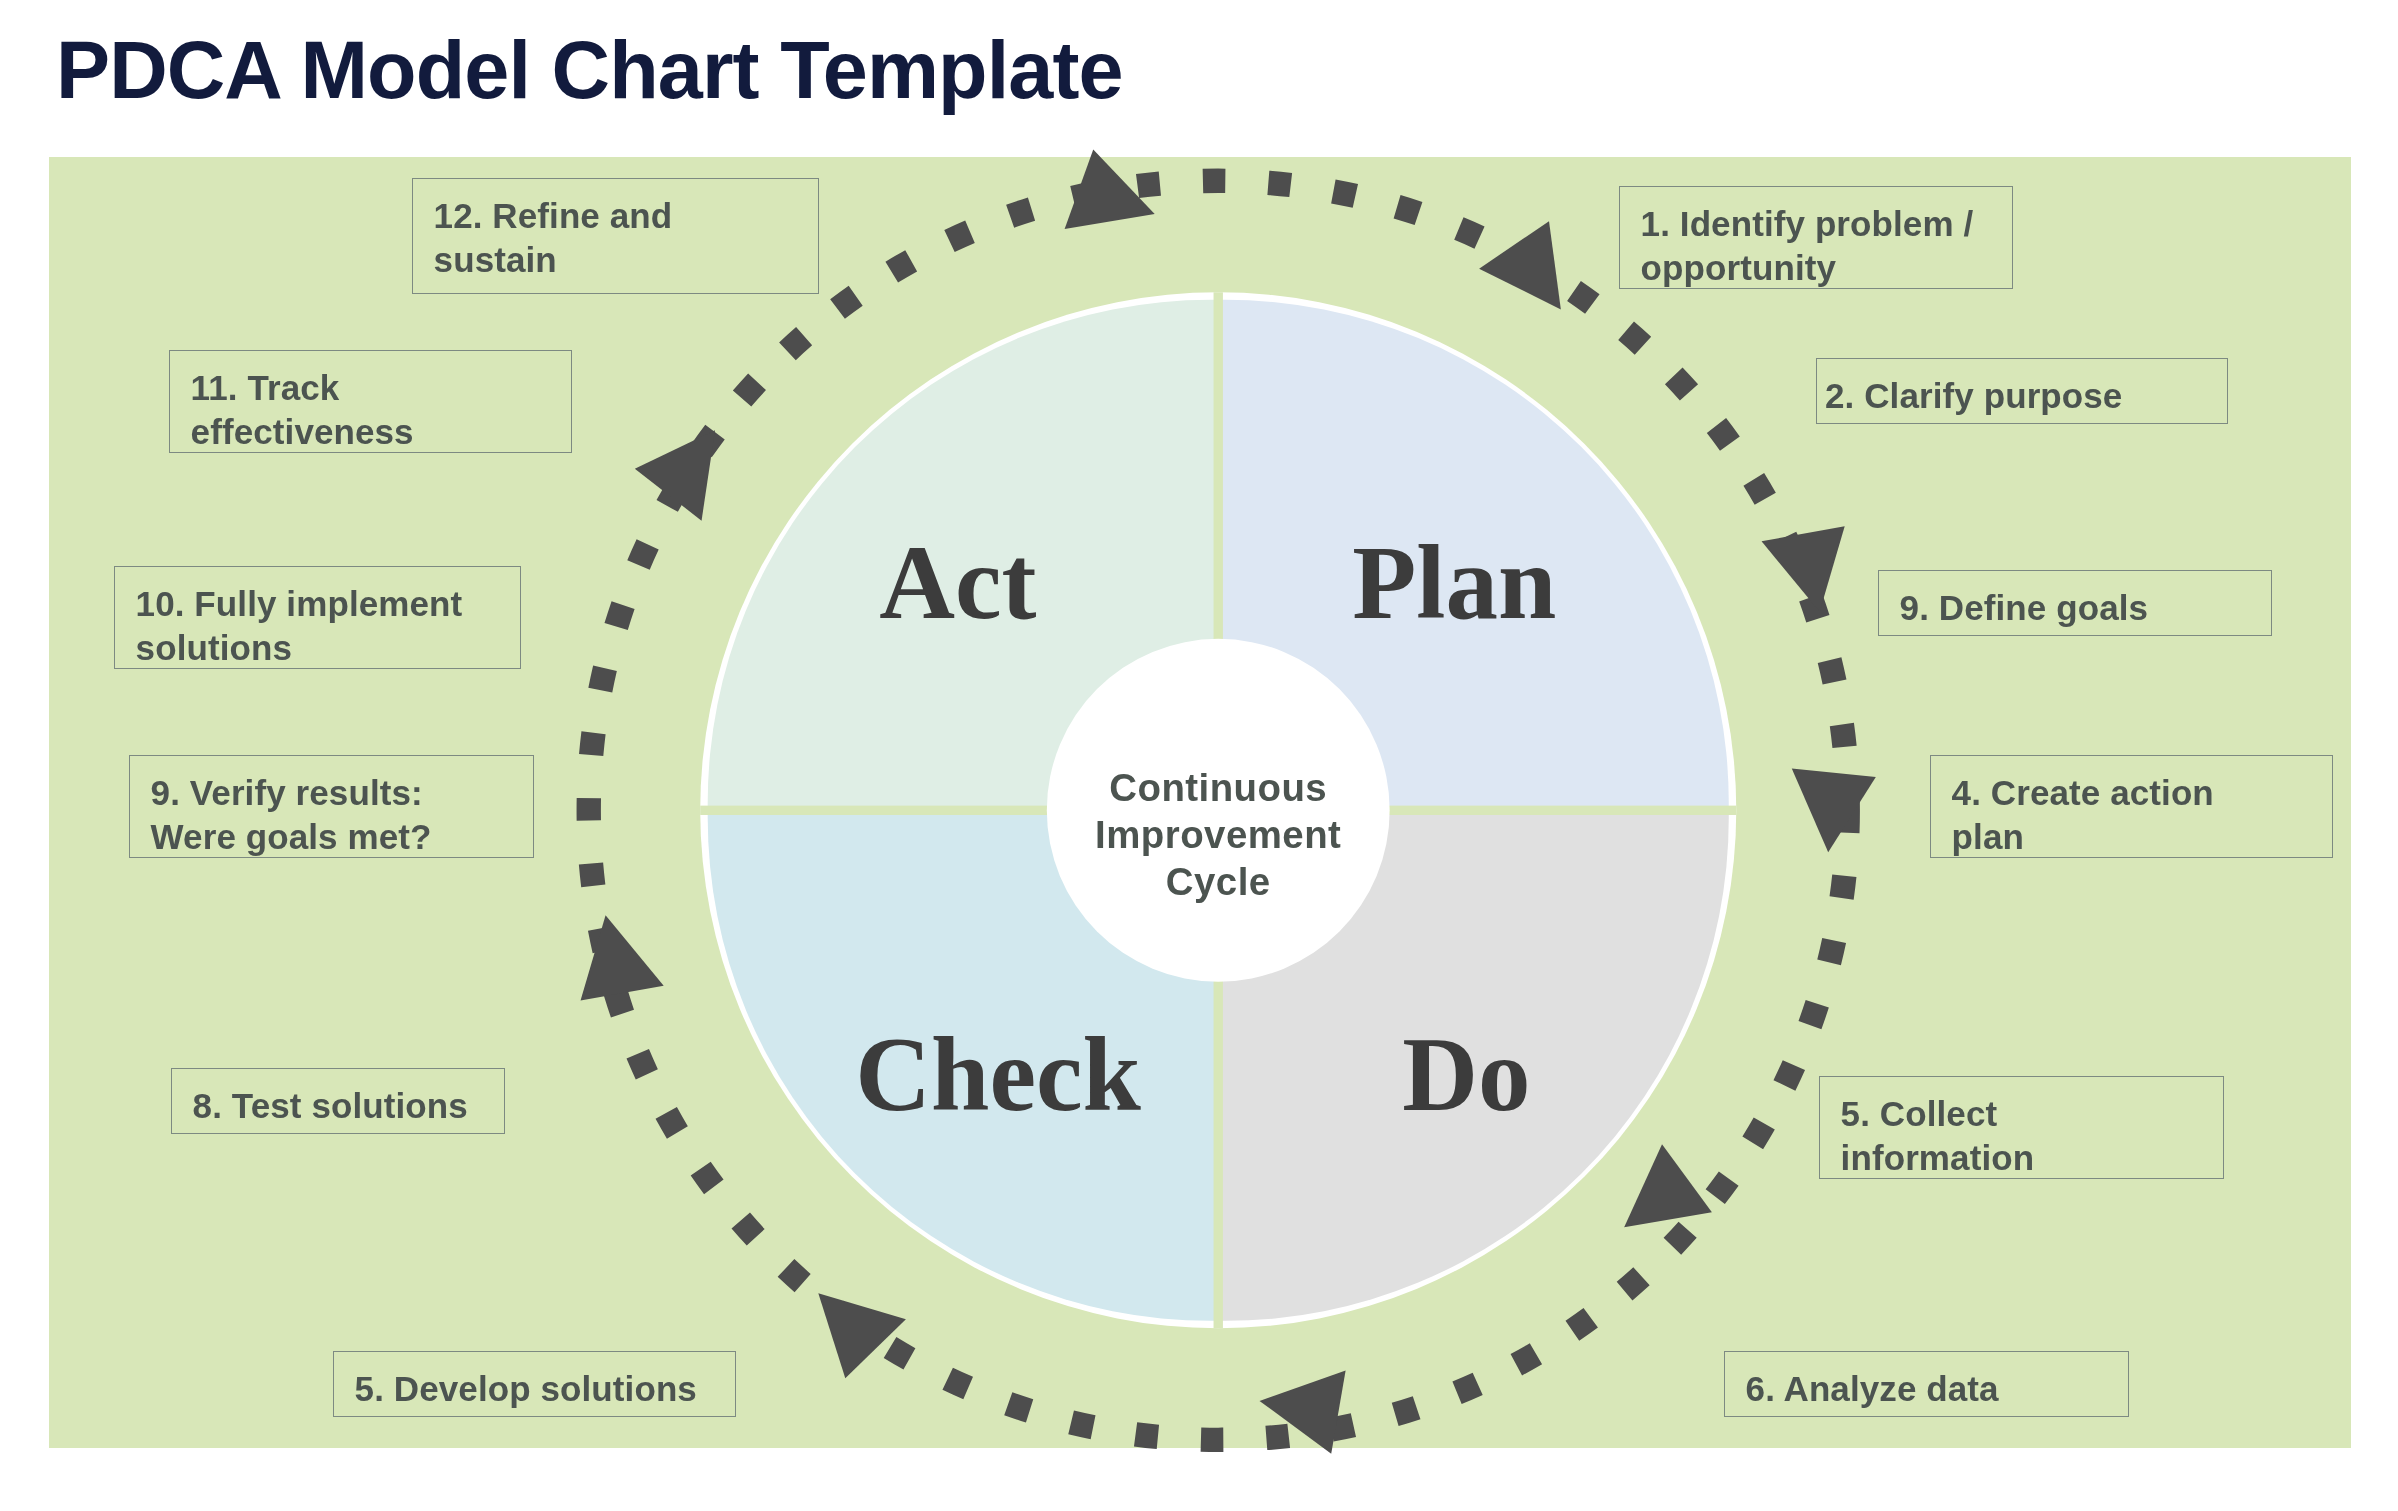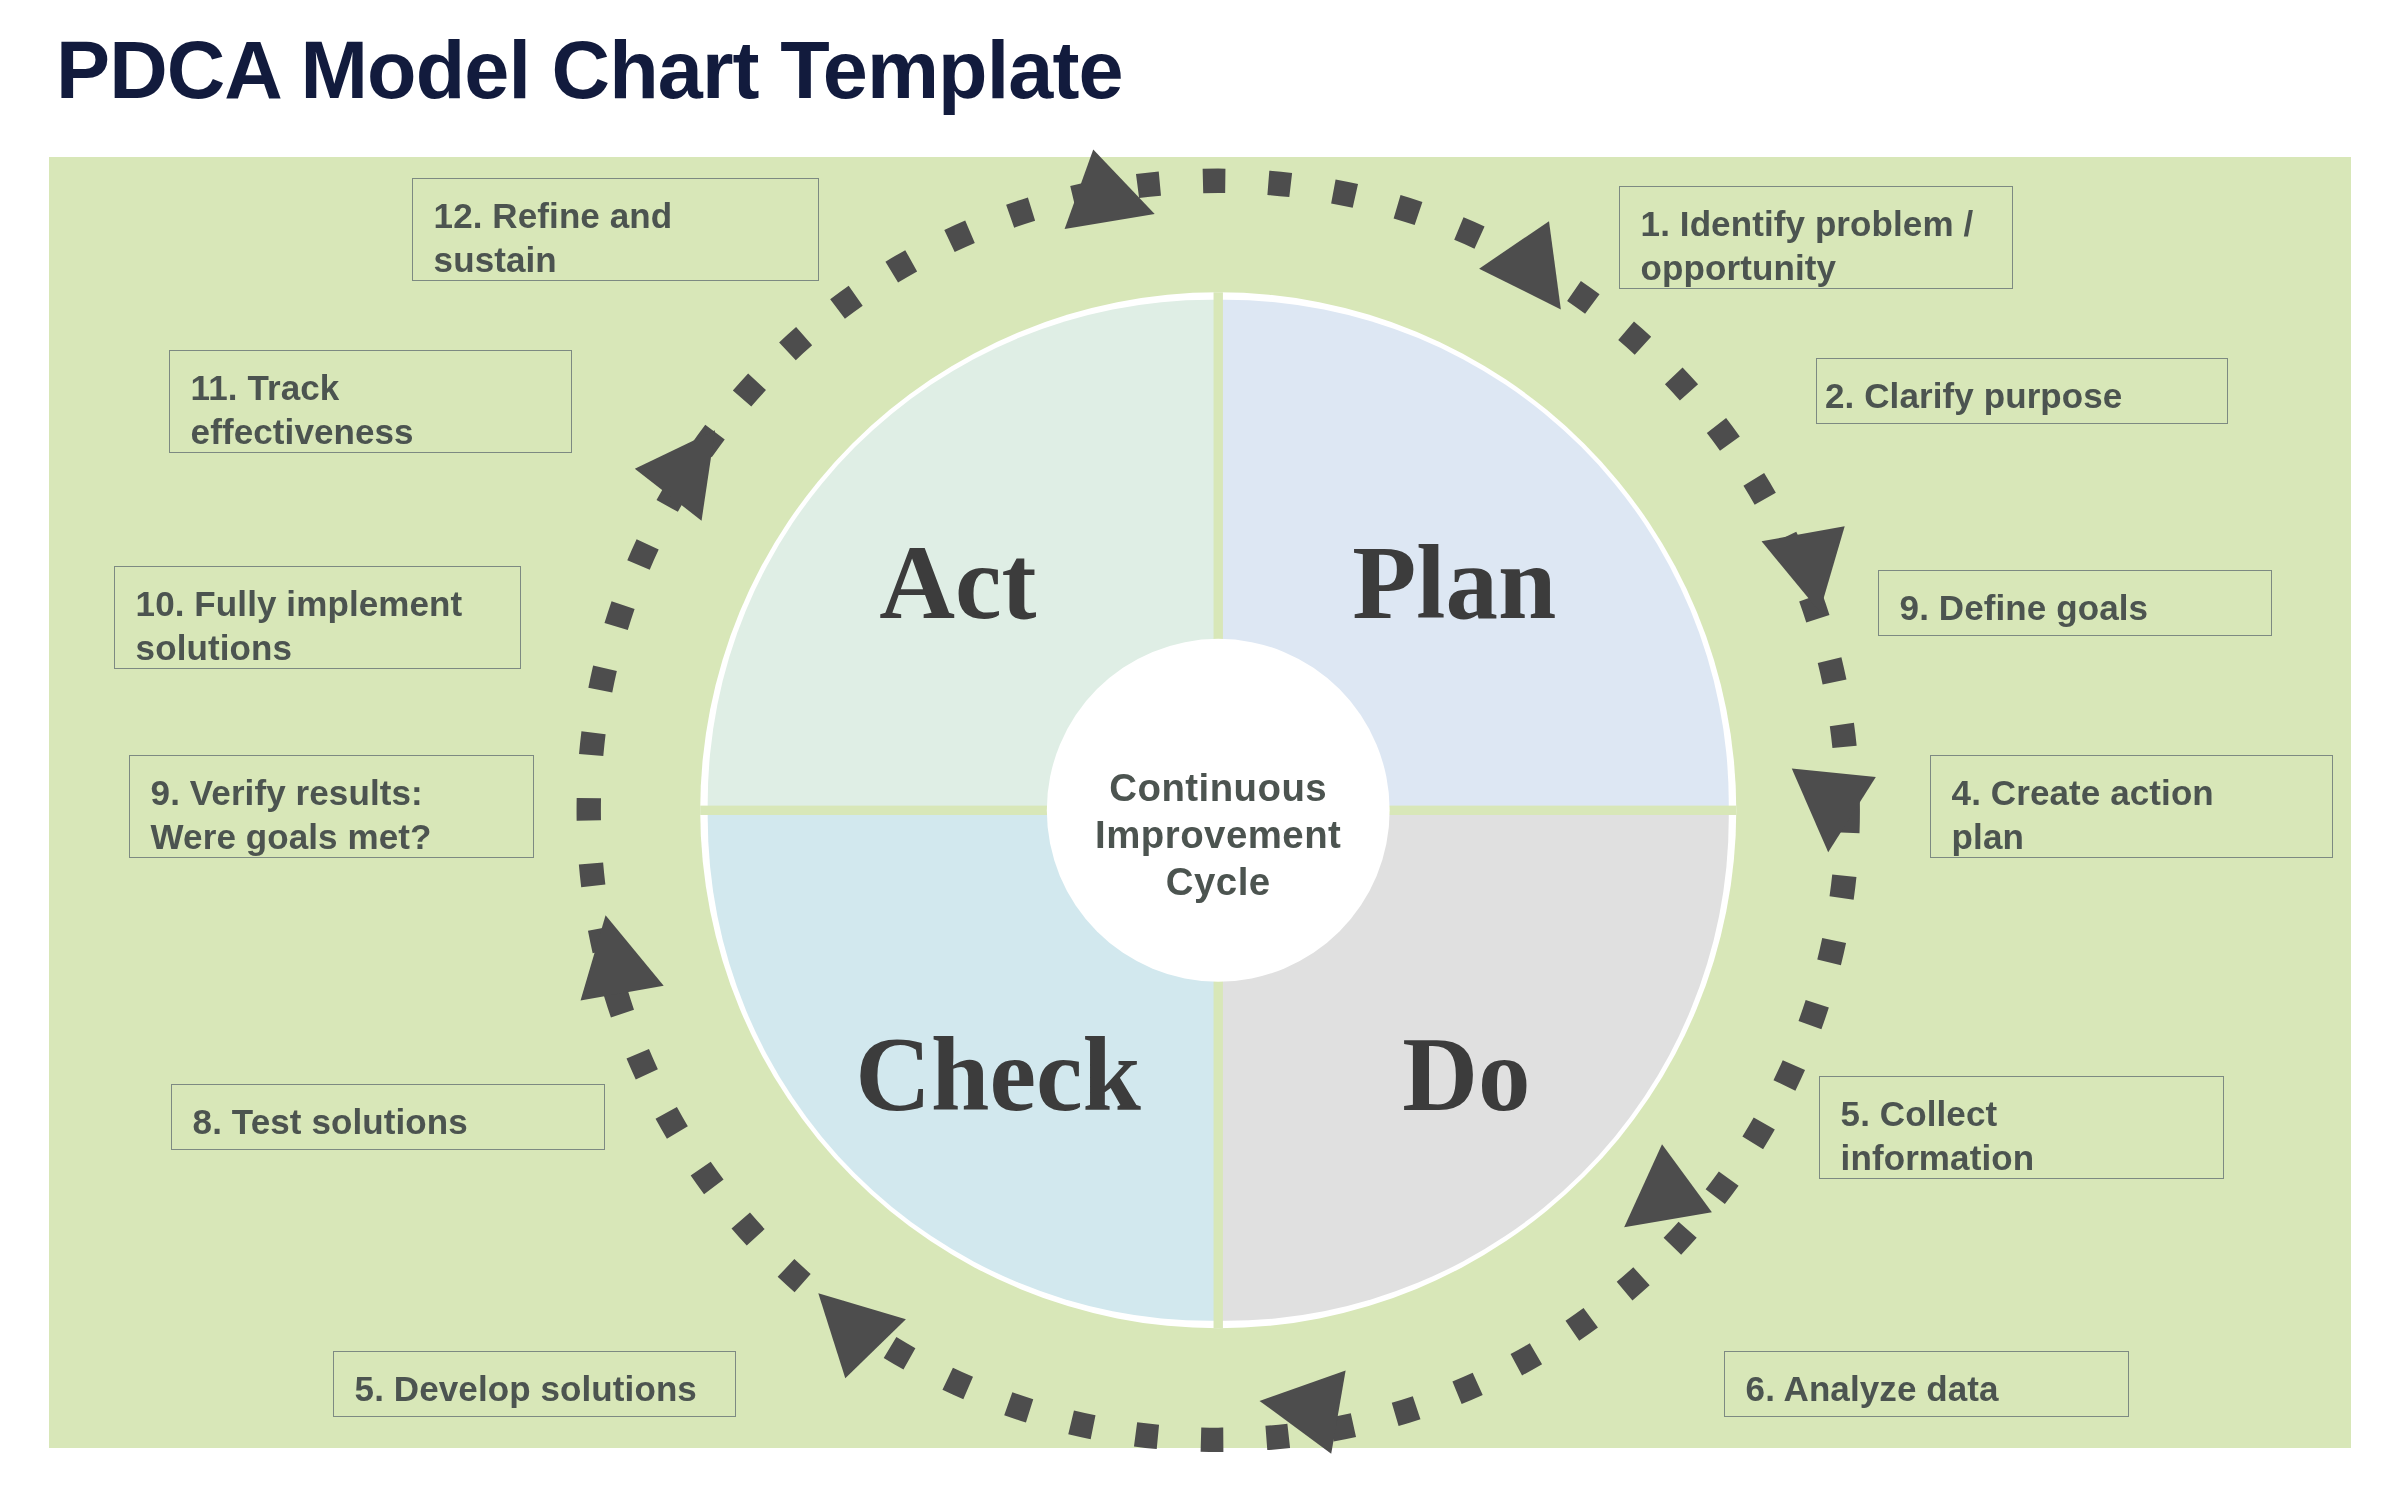--- a/index.html
+++ b/index.html
@@ -148,22 +148,22 @@
 <div class="step-box" style="left:1878px; top:570px; width:394px; height:66px;">9. Define goals</div>
 
 <div class="step-box" style="left:1930px; top:755px; width:403px; height:103px;">4. Create action<br>plan</div>
 
 <div class="step-box" style="left:1819px; top:1076px; width:405px; height:103px;">5. Collect<br>information</div>
 
 <div class="step-box" style="left:1724px; top:1351px; width:405px; height:66px;">6. Analyze data</div>
 
 <div class="step-box" style="left:333px; top:1351px; width:403px; height:66px;">5. Develop solutions</div>
 
-<div class="step-box" style="left:171px; top:1068px; width:434px; height:66px;margin-top:16px;">8. Test solutions</div>
+<div class="step-box" style="left:171px; top:1068px; width:334px; height:66px;">8. Test solutions</div>
 
 <div class="step-box" style="left:129px; top:755px; width:405px; height:103px;">9. Verify results:<br>Were goals met?</div>
 
 <div class="step-box" style="left:114px; top:566px; width:407px; height:103px;">10. Fully implement<br>solutions</div>
 
 <div class="step-box" style="left:169px; top:350px; width:403px; height:103px;">11. Track<br>effectiveness</div>
 
-<div class="step-box" style="left:412px; top:178px; width:407px; height:103px;">12. Refine and<br>sustain</div>
+<div class="step-box" style="left:412px; top:178px; width:407px; height:116px;">12. Refine and<br>sustain</div>
 
 
 </body></html>

